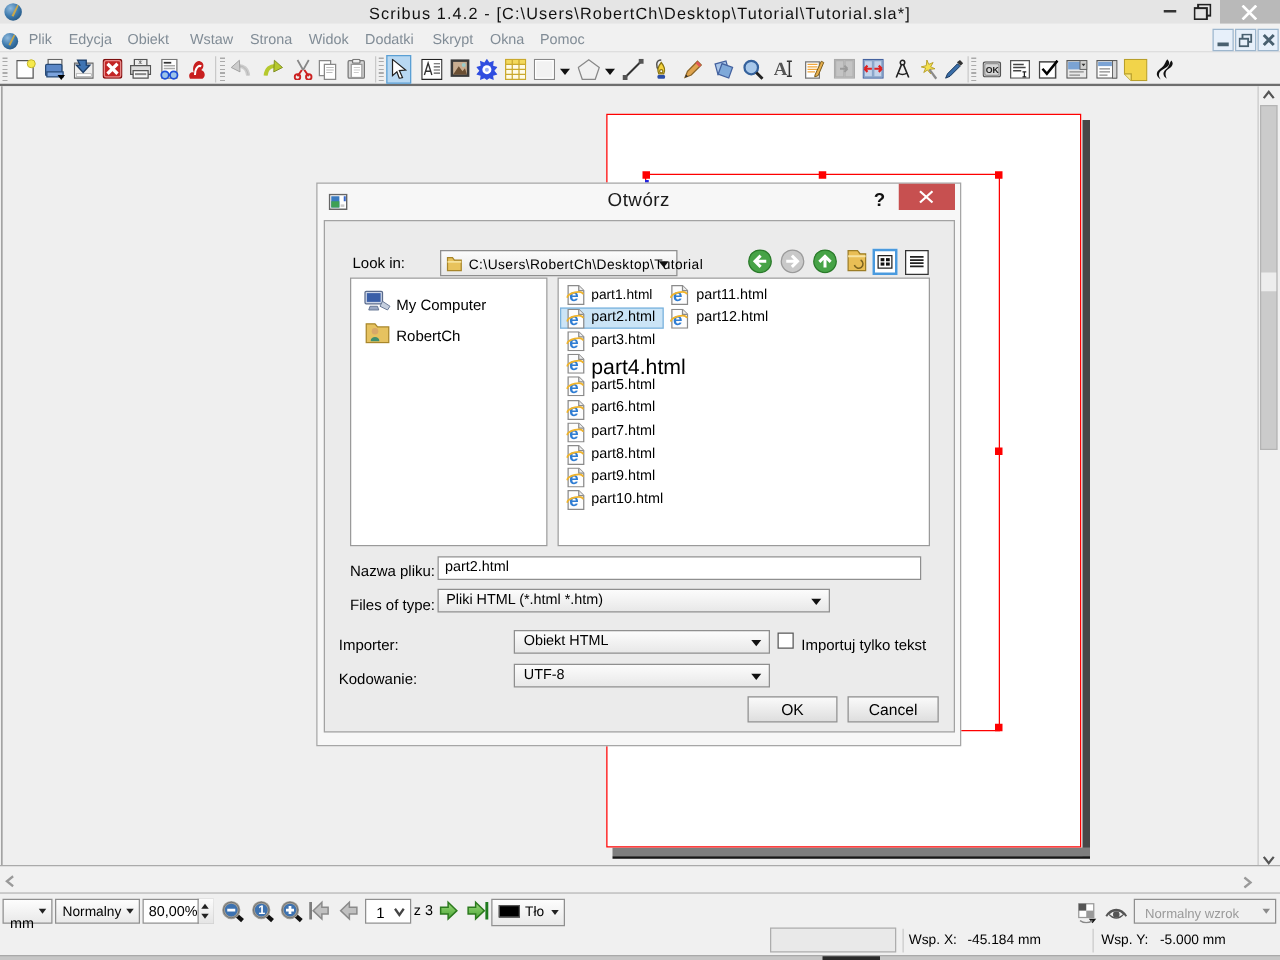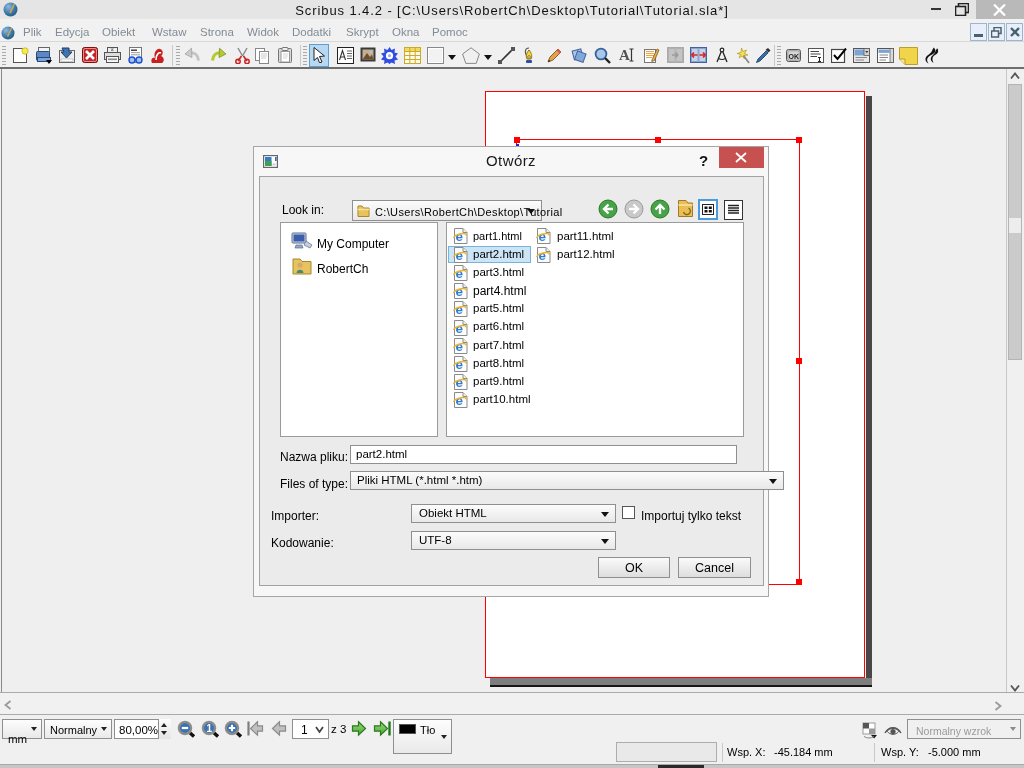--- a/index.html
+++ b/index.html
@@ -371,21 +371,21 @@
         <stop offset="0" stop-color="#9bd87a"></stop>
         <stop offset="1" stop-color="#4aa636"></stop>
       </linearGradient>
     </defs>
     <path d="M8.5 1.8 L15.5 8.5 L8.5 15.2 V11.2 H2.5 V5.8 H8.5 Z" fill="url(#grn)" stroke="#2c7a1e" stroke-width="1.2"></path>
   </svg>
 <svg class="abs" style="left:373px;top:720px" width="18" height="17" viewBox="0 0 18 17">
     <path d="M7.5 1.8 L14.5 8.5 L7.5 15.2 V11.2 H1.5 V5.8 H7.5 Z" fill="url(#grn)" stroke="#2c7a1e" stroke-width="1.2"></path>
     <path d="M16.5 1.5 V15.5" stroke="#1e7a1e" stroke-width="2.4"></path>
   </svg>
-<div class="combo" style="left:393px;top:719px;width:59px;height:35px">
+<div class="combo" style="left:393px;top:719px;width:59px;height:22px">
     <span style="position:absolute;left:5px;top:3.5px;width:17px;height:10px;background:#000;border:1px solid #555"></span>
     <span style="position:absolute;left:26px;top:3.5px;font-size:11px">Tło</span>
     <span class="ar"></span>
   </div>
 
 <svg class="abs" style="left:862px;top:722px" width="17" height="17" viewBox="0 0 17 17">
     <rect x="1" y="1" width="12" height="11" fill="#fff" stroke="#999"></rect>
     <rect x="1" y="1" width="6" height="5.5" fill="#555"></rect>
     <rect x="7" y="6.5" width="6" height="5.5" fill="#999"></rect>
     <path d="M9 13 L15 13 L12 16.5 Z" fill="#111"></path>
@@ -506,21 +506,21 @@
     <text x="2.4" y="13" font-size="13.5" font-weight="bold" fill="#2f7dd3">e</text>
     <path d="M0.6 10.2 C1.2 6.6 12.2 3.4 13.6 7.4" fill="none" stroke="#efb32b" stroke-width="1.4"></path>
   </svg>
 <span class="abs" style="left:473px;top:266px;font-size:11.5px">part3.html</span>
 <svg class="abs" style="left:453px;top:283px" width="15" height="16" viewBox="0 0 15 16">
     <path d="M1.5 0.5 H10 L14 4.5 V15.5 H1.5 Z" fill="#fdfdfd" stroke="#8a8a8a"></path>
     <path d="M10 0.5 V4.5 H14" fill="#eee" stroke="#8a8a8a"></path>
     <text x="2.4" y="13" font-size="13.5" font-weight="bold" fill="#2f7dd3">e</text>
     <path d="M0.6 10.2 C1.2 6.6 12.2 3.4 13.6 7.4" fill="none" stroke="#efb32b" stroke-width="1.4"></path>
   </svg>
-<span class="abs" style="left:473px;top:284px;font-size:12px">part4.html</span>
+<span class="abs" style="left:473px;top:284px;font-size:17px">part4.html</span>
 <svg class="abs" style="left:453px;top:301px" width="15" height="16" viewBox="0 0 15 16">
     <path d="M1.5 0.5 H10 L14 4.5 V15.5 H1.5 Z" fill="#fdfdfd" stroke="#8a8a8a"></path>
     <path d="M10 0.5 V4.5 H14" fill="#eee" stroke="#8a8a8a"></path>
     <text x="2.4" y="13" font-size="13.5" font-weight="bold" fill="#2f7dd3">e</text>
     <path d="M0.6 10.2 C1.2 6.6 12.2 3.4 13.6 7.4" fill="none" stroke="#efb32b" stroke-width="1.4"></path>
   </svg>
 <span class="abs" style="left:473px;top:302px;font-size:11.5px">part5.html</span>
 <svg class="abs" style="left:453px;top:320px" width="15" height="16" viewBox="0 0 15 16">
     <path d="M1.5 0.5 H10 L14 4.5 V15.5 H1.5 Z" fill="#fdfdfd" stroke="#8a8a8a"></path>
     <path d="M10 0.5 V4.5 H14" fill="#eee" stroke="#8a8a8a"></path>
@@ -569,21 +569,21 @@
     <text x="2.4" y="13" font-size="13.5" font-weight="bold" fill="#2f7dd3">e</text>
     <path d="M0.6 10.2 C1.2 6.6 12.2 3.4 13.6 7.4" fill="none" stroke="#efb32b" stroke-width="1.4"></path>
   </svg>
 <span class="abs" style="left:557px;top:248px;font-size:11.5px">part12.html</span>
 
 <span class="abs" style="left:280px;top:450px;font-size:12px">Nazwa pliku:</span>
 <div class="abs" style="left:350px;top:445px;width:387px;height:19px;background:#fff;border:1px solid #8f8f8f">
     <span style="position:absolute;left:5px;top:2px;font-size:11.5px">part2.html</span>
   </div>
 <span class="abs" style="left:280px;top:477px;font-size:12px">Files of type:</span>
-<div class="dlgcombo" style="left:350px;top:471px;width:434px;height:19px">
+<div class="dlgcombo" style="left:350px;top:471px;width:314px;height:19px">
     <span style="position:absolute;left:6px;top:2px">Pliki HTML (*.html *.htm)</span>
     <span class="ar"></span>
   </div>
 <span class="abs" style="left:271px;top:509px;font-size:12px">Importer:</span>
 <div class="dlgcombo" style="left:411px;top:504px;width:205px;height:19px">
     <span style="position:absolute;left:7px;top:2px">Obiekt HTML</span>
     <span class="ar"></span>
   </div>
 <div class="abs" style="left:622px;top:506px;width:13px;height:13px;background:#fff;border:1px solid #555"></div>
 <span class="abs" style="left:641px;top:509px;font-size:12px">Importuj tylko tekst</span>

